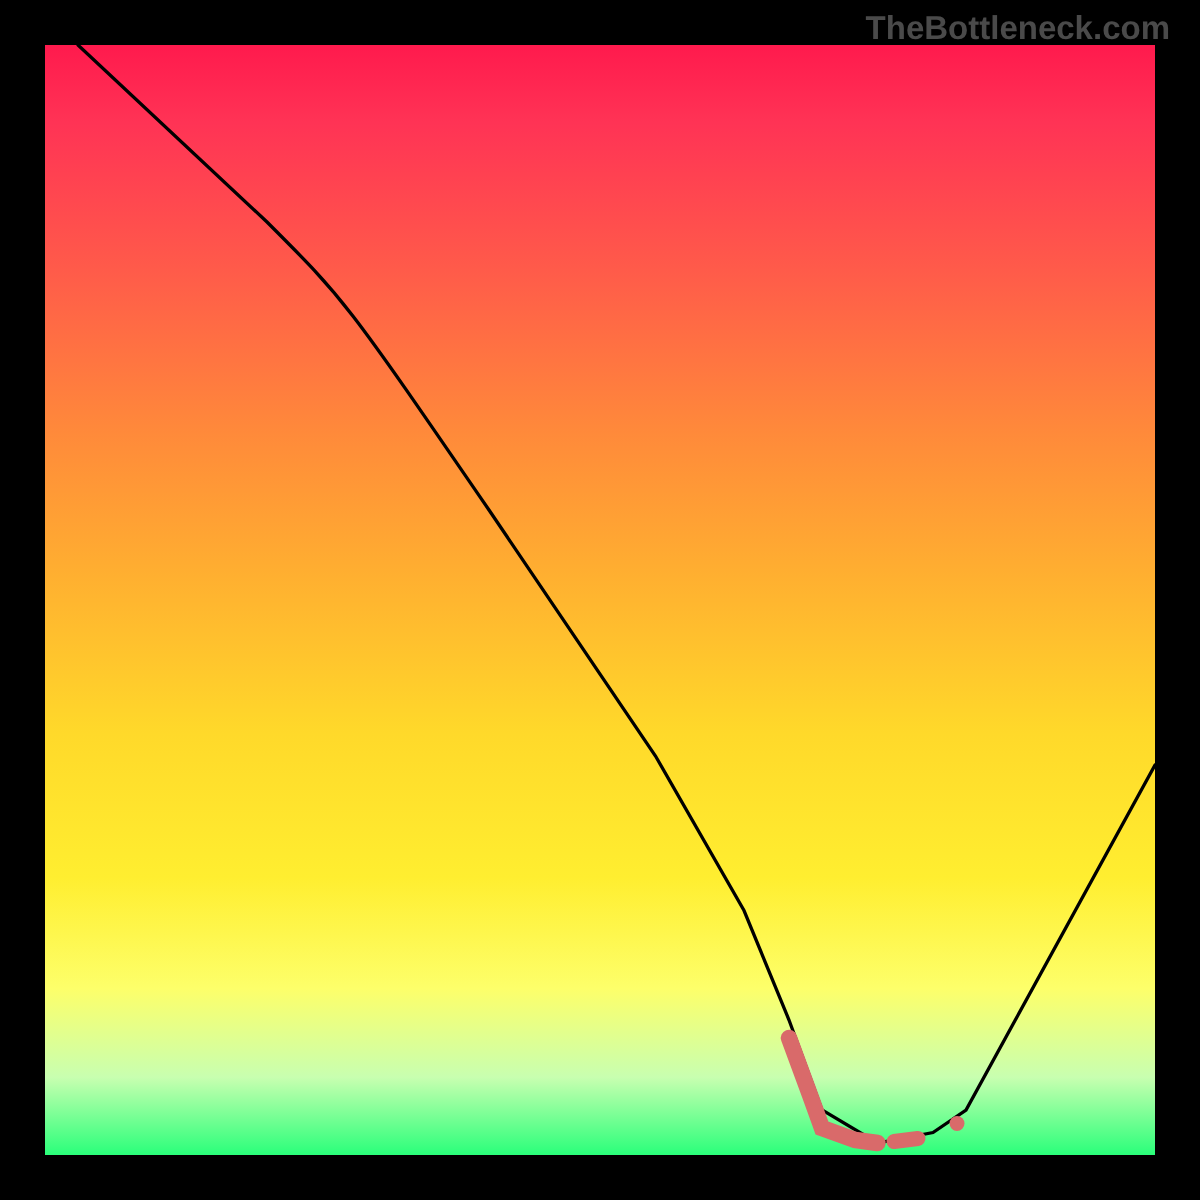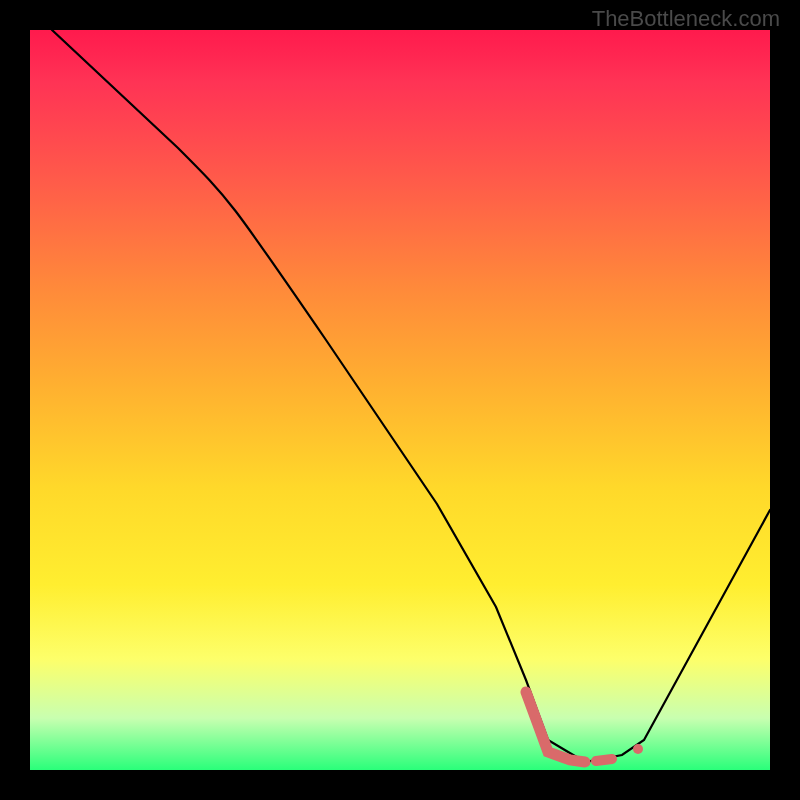--- a/index.html
+++ b/index.html
@@ -9,21 +9,21 @@
     background: #000;
     position: relative;
     font-family: Arial, sans-serif;
   }
   .watermark {
     position: absolute;
     top: 6px;
     right: 20px;
     color: #4a4a4a;
     font-size: 22px;
-    font-weight: normal;
+    font-weight: bold;
     z-index: 10;
   }
   .plot-area {
     position: absolute;
     left: 30px;
     top: 30px;
     width: 740px;
     height: 740px;
     background: linear-gradient(to bottom,
       #ff1a4d 0%,

